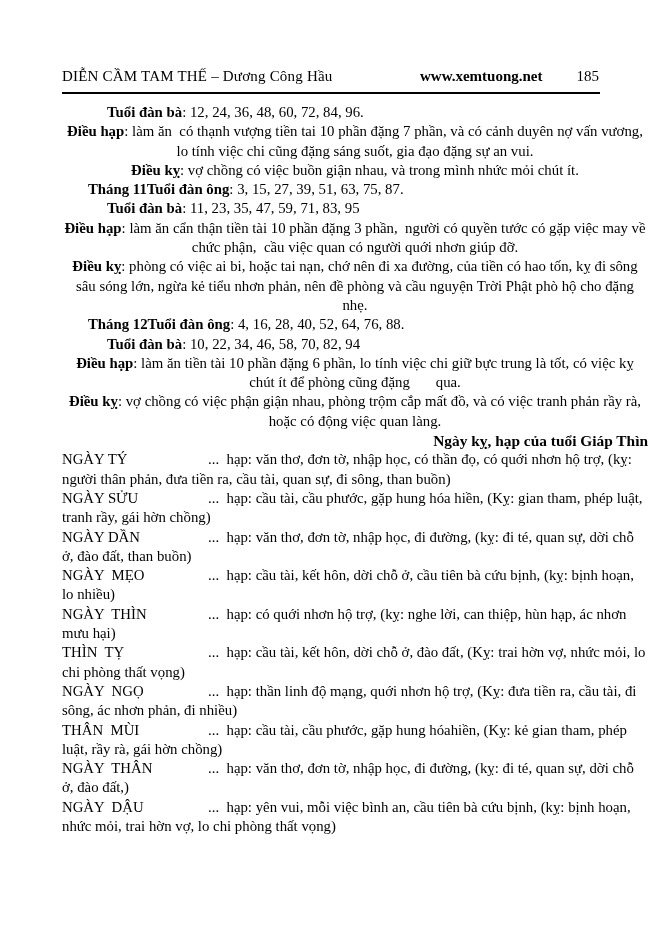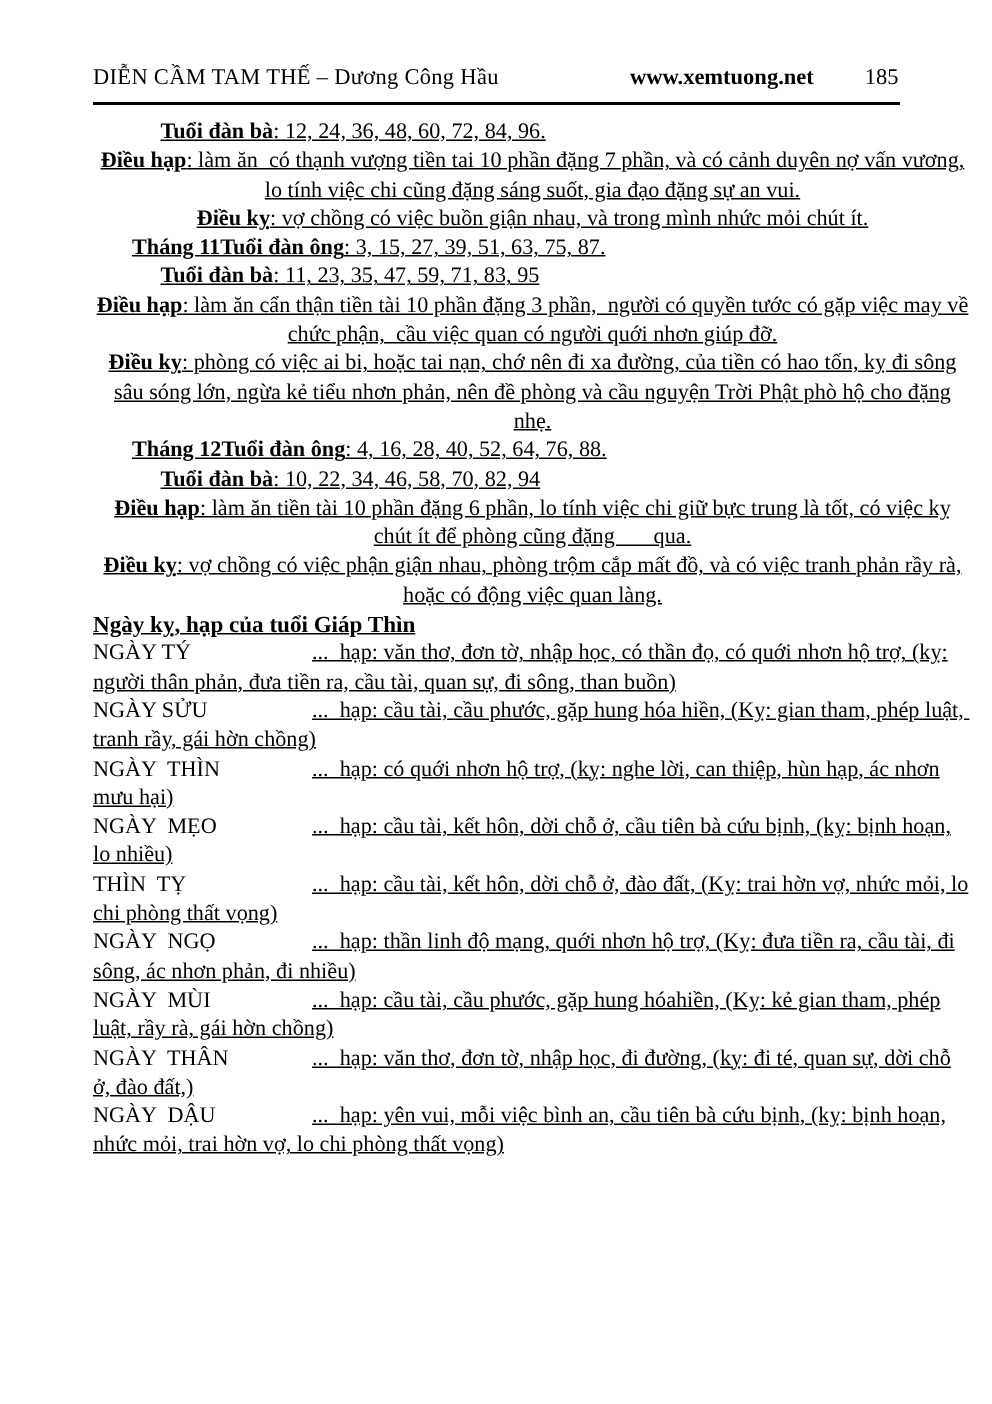--- a/index.html
+++ b/index.html
@@ -5,44 +5,44 @@
   html, body { margin: 0; padding: 0; }
   body {
     width: 661px; height: 936px;
     background: #ffffff;
     color: #000000;
     font-family: "Liberation Serif", "DejaVu Serif", serif;
     overflow: hidden;
   }
   .page { width: 661px; height: 936px; position: relative; }
   .header {
-    margin: 44px 62px 0 62px;
+    margin: 68px 62px 0 62px;
     display: flex; align-items: baseline;
     font-size: 15px;
     justify-content: flex-end;
   }
   .header .title { flex: 1; letter-spacing: 0.2px; }
   .header .website { margin-right: 34px; font-weight: bold; }
   .rule {
     border-top: 2px solid #000;
     margin: 7px 61px 0 62px;
     height: 0;
   }
   .content {
     margin: 9px 13px 0 62px;
     font-size: 14.8px;
     line-height: 19.3px;
   }
-  .content p { margin: 0; text-decoration: underline; }
+  .content p { margin: 0; }
   .p-flush { text-indent: 0; text-align: center; }
   .p-indent1 { text-indent: 26px; }
   .p-indent2 { text-indent: 45px; }
   .lead { font-weight: bold; }
   .section-heading {
-    text-align: left;
+    text-align: right;
     font-weight: bold;
     font-size: 15.4px;
   }
   .day-name {
     display: inline-block;
     width: 146px;
     white-space: pre;
   }
 </style>
 </head>
@@ -68,22 +68,23 @@
     <p class="p-flush"><span class="lead">Điều kỵ</span><span>: phòng có việc ai bi, hoặc tai nạn, chớ nên đi xa đường, của tiền có hao tốn, kỵ đi sông sâu sóng lớn, ngừa kẻ tiểu nhơn phản, nên đề phòng và cầu nguyện Trời Phật phò hộ cho đặng nhẹ.</span></p>
     <p class="p-indent1"><span class="lead">Tháng 12Tuổi đàn ông</span><span>: 4, 16, 28, 40, 52, 64, 76, 88.</span></p>
     <p class="p-indent2"><span class="lead">Tuổi đàn bà</span><span>: 10, 22, 34, 46, 58, 70, 82, 94</span></p>
     <p class="p-flush"><span class="lead">Điều hạp</span><span>: làm ăn tiền tài 10 phần đặng 6 phần, lo tính việc chi giữ bực trung là tốt, có việc kỵ chút ít để phòng cũng đặng&nbsp;&nbsp;&nbsp;&nbsp;&nbsp;&nbsp; qua.</span></p>
     <p class="p-flush"><span class="lead">Điều kỵ</span><span>: vợ chồng có việc phận giận nhau, phòng trộm cắp mất đồ, và có việc tranh phản rầy rà, hoặc có động việc quan làng.</span></p>
 
     <p class="section-heading">Ngày kỵ, hạp của tuổi Giáp Thìn</p>
 
     <p class="day"><span class="day-name">NGÀY TÝ</span><span>...&nbsp; hạp: văn thơ, đơn tờ, nhập học, có thần đọ, có quới nhơn hộ trợ, (kỵ: người thân phản, đưa tiền ra, cầu tài, quan sự, đi sông, than buồn)</span></p>
     <p class="day"><span class="day-name">NGÀY SỬU</span><span>...&nbsp; hạp: cầu tài, cầu phước, gặp hung hóa hiền, (Kỵ: gian tham, phép luật,&nbsp; tranh rầy, gái hờn chồng)</span></p>
+    <p class="day"><span class="day-name">NGÀY DẦN</span><span>...&nbsp; hạp: văn thơ, đơn tờ, nhập học, đi đường, (kỵ: đi té, quan sự, dời chỗ ở, đào đất, than buồn)</span></p>
+    <p class="day"><span class="day-name">NGÀY  MẸO</span><span>...&nbsp; hạp: cầu tài, kết hôn, dời chỗ ở, cầu tiên bà cứu bịnh, (kỵ: bịnh hoạn, lo nhiều)</span></p>
     <p class="day"><span class="day-name">NGÀY  THÌN</span><span>...&nbsp; hạp: có quới nhơn hộ trợ, (kỵ: nghe lời, can thiệp, hùn hạp, ác nhơn mưu hại)</span></p>
-    <p class="day"><span class="day-name">NGÀY  MẸO</span><span>...&nbsp; hạp: cầu tài, kết hôn, dời chỗ ở, cầu tiên bà cứu bịnh, (kỵ: bịnh hoạn, lo nhiều)</span></p>
     <p class="day"><span class="day-name">THÌN  TỴ</span><span>...&nbsp; hạp: cầu tài, kết hôn, dời chỗ ở, đào đất, (Kỵ: trai hờn vợ, nhức mỏi, lo chi phòng thất vọng)</span></p>
     <p class="day"><span class="day-name">NGÀY  NGỌ</span><span>...&nbsp; hạp: thần linh độ mạng, quới nhơn hộ trợ, (Kỵ: đưa tiền ra, cầu tài, đi sông, ác nhơn phản, đi nhiều)</span></p>
-    <p class="day"><span class="day-name">NGÀY  MÙI</span><span>...&nbsp; hạp: cầu tài, cầu phước, gặp hung hóahiền, (Kỵ: kẻ gian tham, phép luật, rầy rà, gái hờn chồng)</span></p>
+    <p class="day"><span class="day-name">THÂN  MÙI</span><span>...&nbsp; hạp: cầu tài, cầu phước, gặp hung hóahiền, (Kỵ: kẻ gian tham, phép luật, rầy rà, gái hờn chồng)</span></p>
     <p class="day"><span class="day-name">NGÀY  THÂN</span><span>...&nbsp; hạp: văn thơ, đơn tờ, nhập học, đi đường, (kỵ: đi té, quan sự, dời chỗ ở, đào đất,)</span></p>
     <p class="day"><span class="day-name">NGÀY  DẬU</span><span>...&nbsp; hạp: yên vui, mỗi việc bình an, cầu tiên bà cứu bịnh, (kỵ: bịnh hoạn, nhức mỏi, trai hờn vợ, lo chi phòng thất vọng)</span></p>
 
   </div>
 </div>
 
 </body></html>

